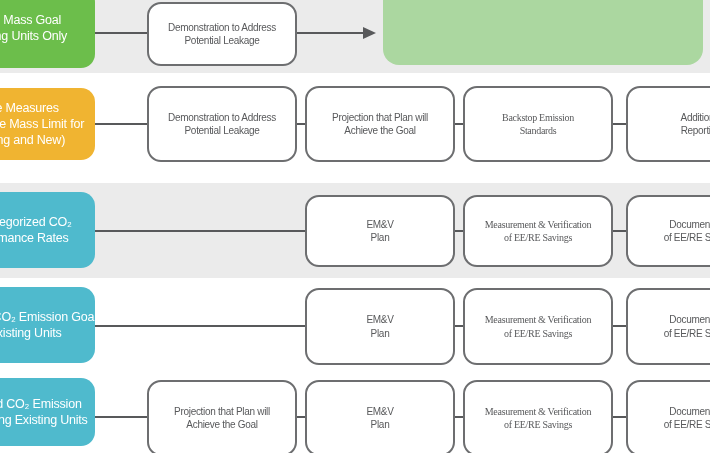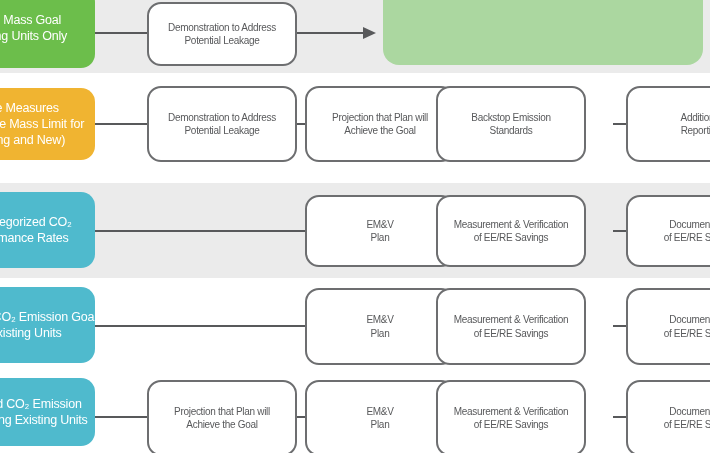--- a/index.html
+++ b/index.html
@@ -15,21 +15,21 @@
   .band3{top:183px;height:95px;}
 
   .fbox{
     position:absolute;width:150px;box-sizing:border-box;
     background:#ffffff;border:2px solid var(--border);border-radius:14px;
     display:flex;align-items:center;justify-content:center;
     text-align:center;white-space:pre;
     font-size:10px;letter-spacing:-0.3px;line-height:1.35;
     color:var(--text);
   }
-  .c1{left:147px;} .c2{left:305px;} .c3{left:436px;} .c4{left:626px;}
+  .c1{left:147px;} .c2{left:305px;} .c3{left:463px;font-family:Liberation Serif, serif;} .c4{left:626px;}
   .r1{top:2px;height:64px;}
   .r2{top:86px;height:76px;}
   .r3{top:195px;height:72px;}
   .r4{top:288px;height:77px;}
   .r5{top:380px;height:76px;}
 
   .label{
     position:absolute;left:-62px;width:157px;box-sizing:border-box;
     border-radius:14px;color:#ffffff;
     display:flex;align-items:center;justify-content:center;

